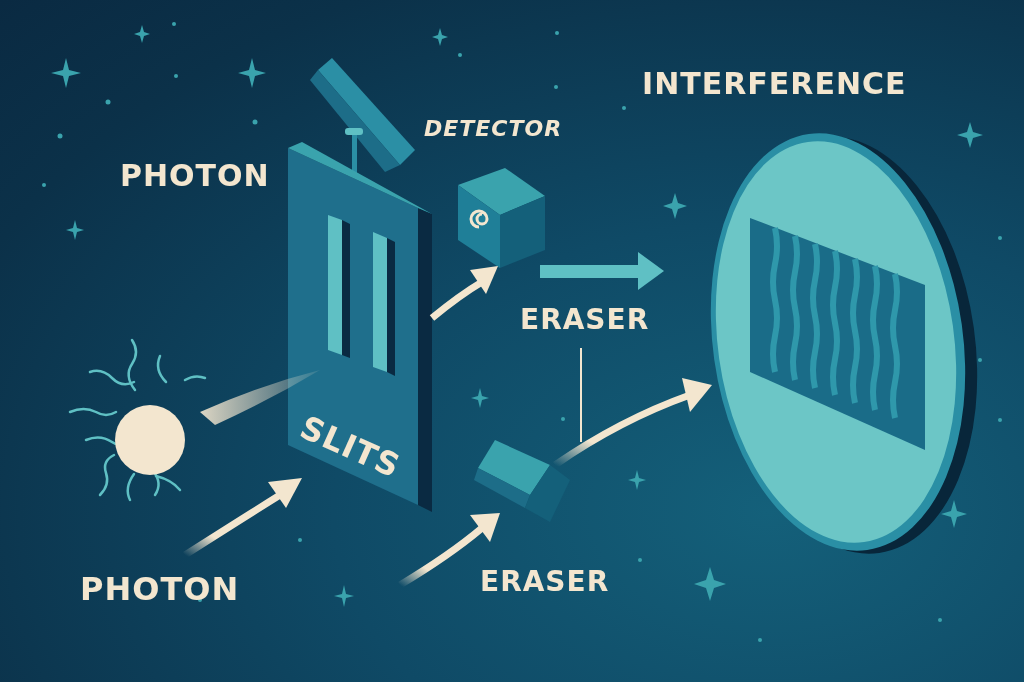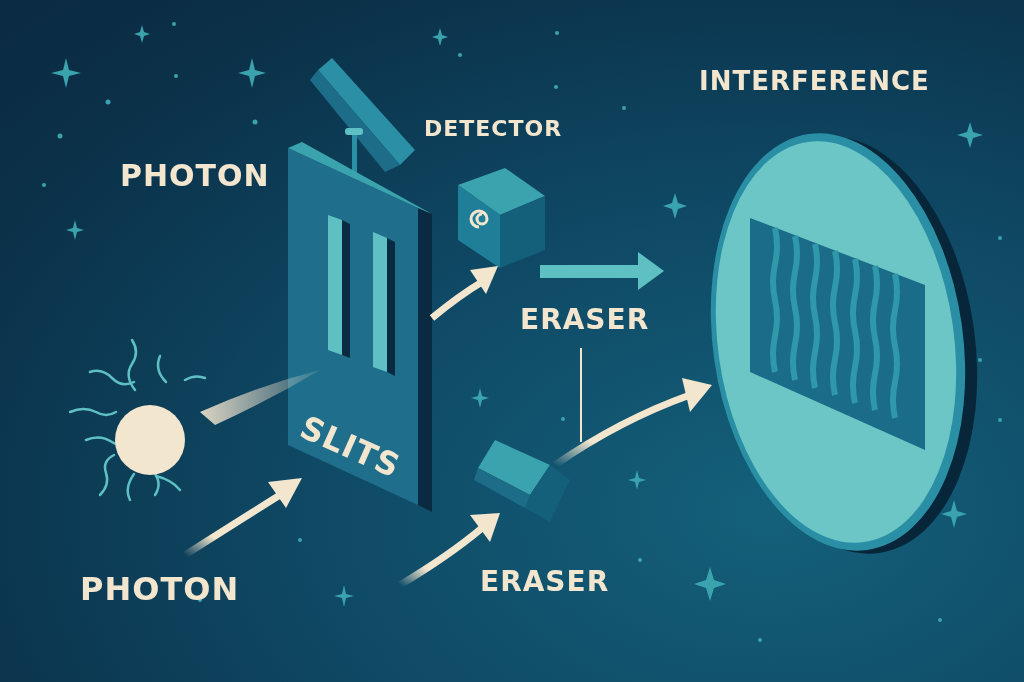--- a/index.html
+++ b/index.html
@@ -133,19 +133,19 @@
       <path d="M155,495 q8,-12 -2,-24"></path>
       <path d="M180,490 q-8,-10 -24,-14"></path>
       <path d="M70,412 q14,-6 26,0 q10,6 20,0"></path>
       <path d="M185,380 q10,-6 20,-2"></path>
     </g>
     <circle cx="150" cy="440" r="35" fill="#f3e6cf"></circle>
   </g>
 </svg>
 
 <div class="label" style="left:120px;top:158px;font-size:30px;">PHOTON</div>
-<div class="label" style="left:424px;top:116px;font-size:22px;">DETECTOR</div>
-<div class="label" style="left:699px;top:66px;font-size:26px;">INTERFERENCE</div>
+<div class="label" style="left:424px;top:116px;font-size:22px;font-style:italic;">DETECTOR</div>
+<div class="label" style="left:642px;top:66px;font-size:30px;">INTERFERENCE</div>
 <div class="label" style="left:520px;top:303px;font-size:28px;">ERASER</div>
 <div class="label" style="left:310px;top:408px;font-size:32px;transform:rotate(24deg);transform-origin:left top;">SLITS</div>
 <div class="label" style="left:480px;top:565px;font-size:28px;">ERASER</div>
 <div class="label" style="left:80px;top:570px;font-size:32px;">PHOTON</div>
 </div>
 
 </body></html>

